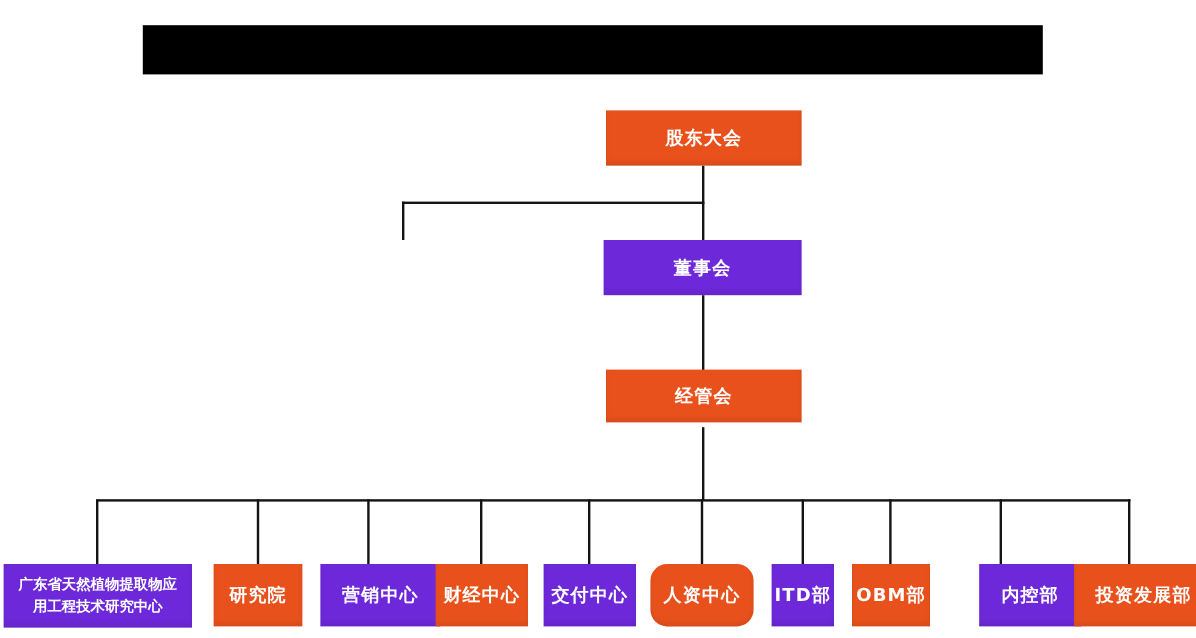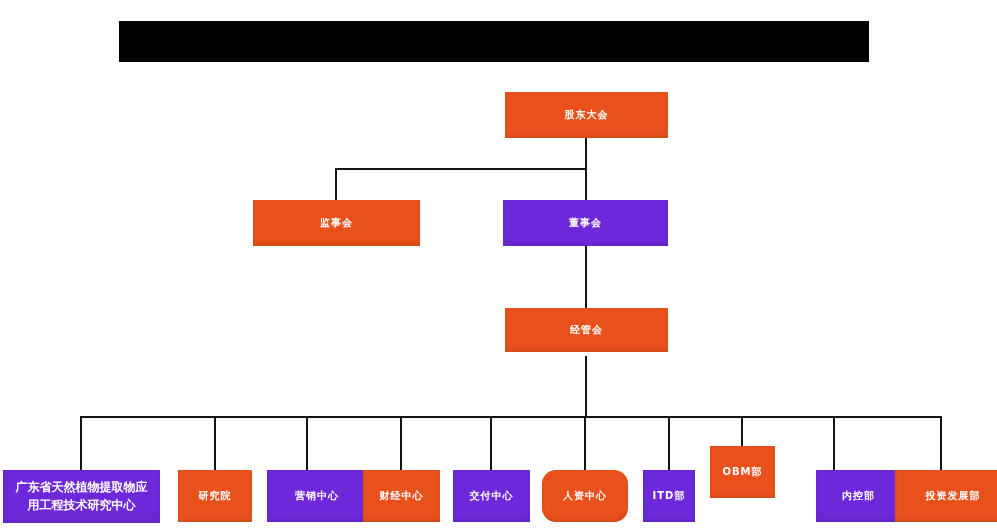--- a/index.html
+++ b/index.html
@@ -18,21 +18,21 @@
     background: #000000;
   }
   .node {
     position: absolute;
     display: flex;
     align-items: center;
     justify-content: center;
     text-align: center;
     color: #ffffff;
     font-weight: bold;
-    font-size: 10px;
+    font-size: 15px;
     letter-spacing: 1px;
     box-shadow: inset 0 -3px 4px rgba(0,0,0,0.08);
     box-sizing: border-box;
   }
   .node.primary   { background: #e8511c; }
   .node.secondary { background: #6d28d9; }
   .node.small-text {
     font-size: 12px;
     letter-spacing: 0;
     line-height: 1.45;
@@ -62,29 +62,28 @@
   <div class="line" style="left:400px; top:416px; width:2px; height:54px;"></div>
   <div class="line" style="left:490px; top:416px; width:2px; height:54px;"></div>
   <div class="line" style="left:584px; top:416px; width:2px; height:54px;"></div>
   <div class="line" style="left:668px; top:416px; width:2px; height:54px;"></div>
   <div class="line" style="left:741px; top:416px; width:2px; height:54px;"></div>
   <div class="line" style="left:833px; top:416px; width:2px; height:54px;"></div>
   <div class="line" style="left:940px; top:416px; width:2px; height:54px;"></div>
 
   <div class="node primary" style="left:505px; top:92px; width:163px; height:46px;">股东大会</div>
 
-  <div class="node primary" style="left:253px; top:200px; width:167px; height:46px;">监事会</div>
   <div class="node secondary" style="left:503px; top:200px; width:165px; height:46px;">董事会</div>
 
   <div class="node primary" style="left:505px; top:308px; width:163px; height:44px;">经管会</div>
 
   <div class="node secondary small-text" style="left:3px; top:470px; width:157px; height:53px;">广东省天然植物提取物应用工程技术研究中心</div>
   <div class="node primary" style="left:178px; top:470px; width:74px; height:52px;">研究院</div>
   <div class="node secondary" style="left:267px; top:470px; width:100px; height:52px;">营销中心</div>
   <div class="node primary" style="left:363px; top:470px; width:77px; height:52px;">财经中心</div>
   <div class="node secondary" style="left:453px; top:470px; width:77px; height:52px;">交付中心</div>
   <div class="node primary" style="left:542px; top:470px; width:86px; height:52px;border-radius:14px;">人资中心</div>
   <div class="node secondary" style="left:643px; top:470px; width:52px; height:52px;">ITD部</div>
-  <div class="node primary" style="left:710px; top:446px; width:65px; height:52px;">OBM部</div>
+  <div class="node primary" style="left:710px; top:470px; width:65px; height:52px;">OBM部</div>
   <div class="node secondary" style="left:816px; top:470px; width:85px; height:52px;">内控部</div>
   <div class="node primary" style="left:895px; top:470px; width:116px; height:52px;">投资发展部</div>
 
 </div>
 
 </body></html>

